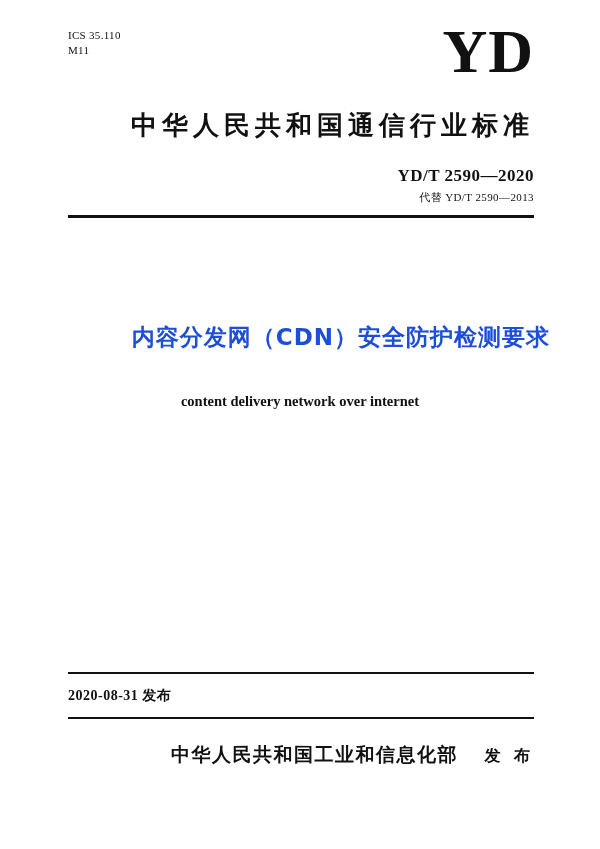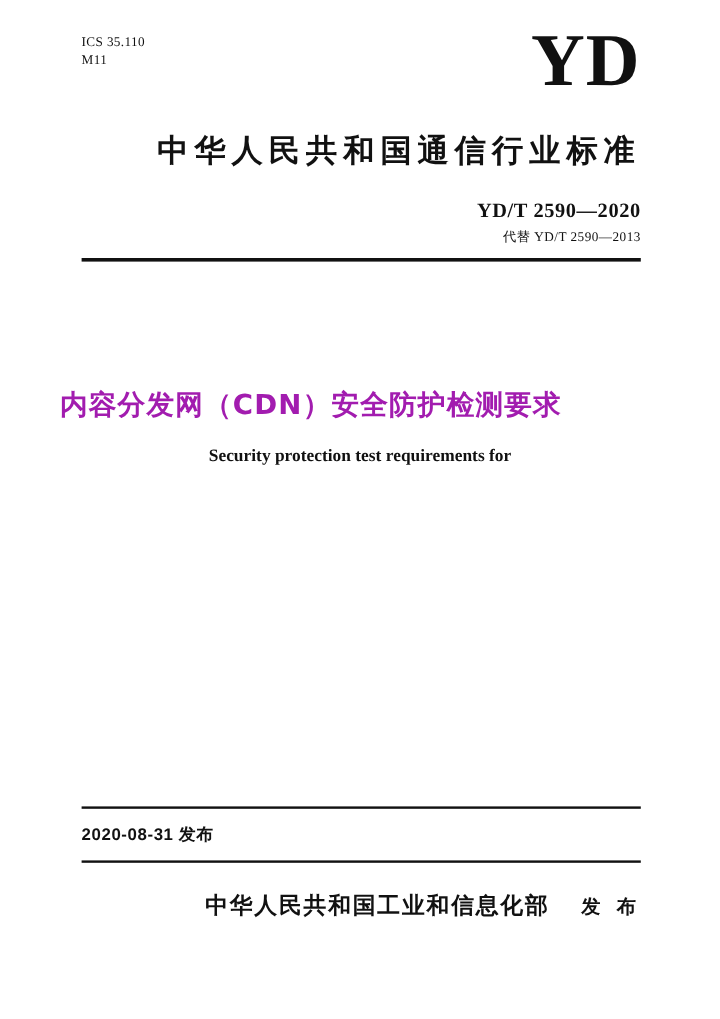--- a/index.html
+++ b/index.html
@@ -93,26 +93,26 @@
     height: 3px;
     background: #111;
   }
 
   
   .doc-title-cn {
     position: absolute;
     left: 50px;
     right: 50px;
     top: 322px;
-    text-align: left;
+    text-align: right;
     font-family: "DejaVu Sans", sans-serif;
     font-weight: bold;
     font-size: 23px;
     letter-spacing: 1px;
-    color: #a21caf;
+    color: #1d4ed8;
   }
   .doc-title-en {
     position: absolute;
     left: 80px;
     right: 80px;
     top: 370px;
     text-align: center;
     font-family: "Liberation Serif", serif;
     font-weight: bold;
     font-size: 14.5px;
@@ -126,21 +126,21 @@
     left: 68px;
     right: 66px;
     top: 672px;
     height: 2px;
     background: #111;
   }
   .issue-date {
     position: absolute;
     left: 68px;
     top: 687px;
-    font-family: Liberation Sans, sans-serif;
+    font-family: Liberation Serif, serif;
     font-weight: bold;
     font-size: 14px;
     letter-spacing: 0.5px;
     color: #111;
   }
   .effective-date {
     position: absolute;
     right: 66px;
     top: 687px;
     font-family: "DejaVu Sans", sans-serif;
@@ -195,21 +195,22 @@
 
   <div class="std-title">中华人民共和国通信行业标准</div>
 
   <div class="std-number">YD/T 2590—2020</div>
   <div class="std-replaces">代替 YD/T 2590—2013</div>
 
   <div class="rule-top"></div>
 
   <div class="doc-title-cn">内容分发网（CDN）安全防护检测要求</div>
   <div class="doc-title-en">
-    <span>Security protection test requirements for</span><br>
+    <br>
+    <span>content delivery network over internet</span>
   </div>
 
   <div class="rule-bottom"></div>
 
   <div class="issue-date">2020-08-31 发布</div>
 
   <div class="rule-issuer"></div>
 
   <div class="issuer-row">
     <span class="issuer-name">中华人民共和国工业和信息化部</span>

